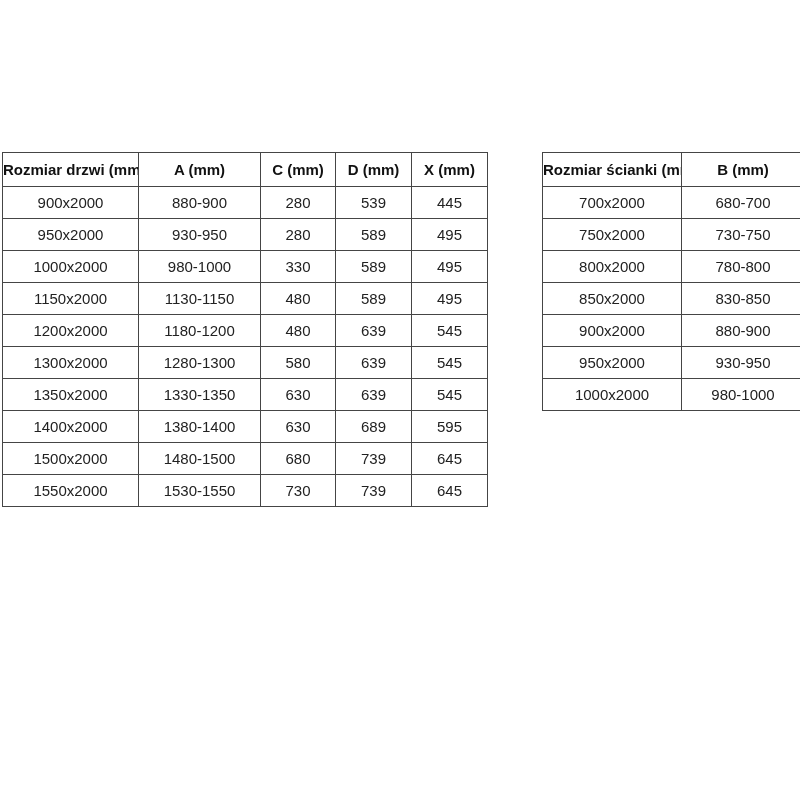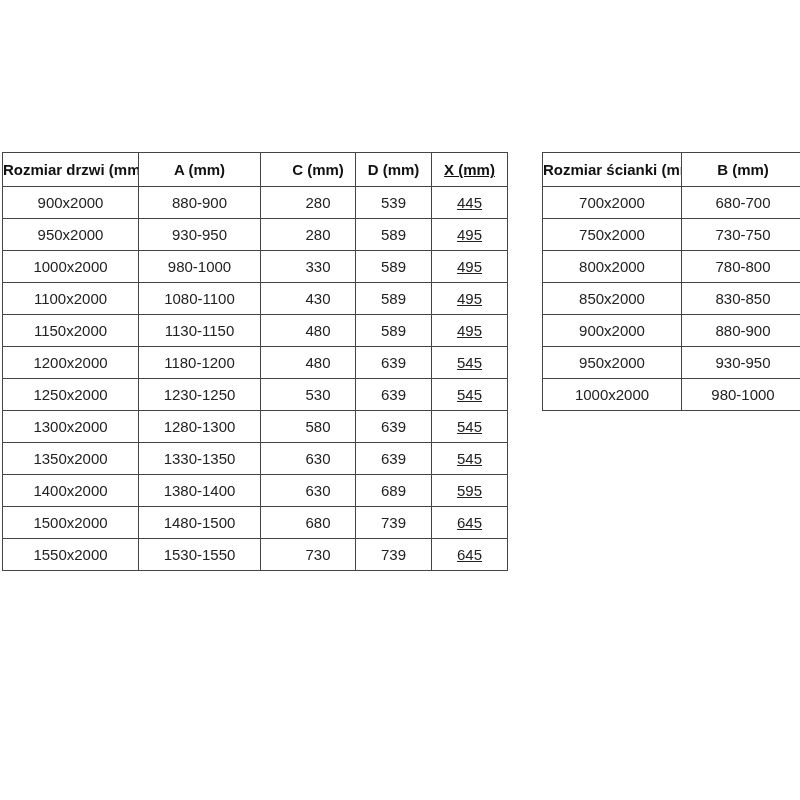--- a/index.html
+++ b/index.html
@@ -41,23 +41,23 @@
     color: #222222;
   }
   
   #doors-table {
     left: 2px;
     top: 152px;
     width: 480px;
   }
   #doors-table th:nth-child(1), #doors-table td:nth-child(1) { width: 135px; }
   #doors-table th:nth-child(2), #doors-table td:nth-child(2) { width: 121px; }
-  #doors-table th:nth-child(3), #doors-table td:nth-child(3) { width: 74px; padding-left: 20px; }
+  #doors-table th:nth-child(3), #doors-table td:nth-child(3) { width: 74px; }
   #doors-table th:nth-child(4), #doors-table td:nth-child(4) { width: 75px; }
-  #doors-table th:nth-child(5), #doors-table td:nth-child(5) { width: 75px; text-decoration: underline; }
+  #doors-table th:nth-child(5), #doors-table td:nth-child(5) { width: 75px; }
   
   #walls-table {
     left: 542px;
     top: 152px;
     width: 260px;
   }
   #walls-table th:nth-child(1), #walls-table td:nth-child(1) { width: 138px; }
   #walls-table th:nth-child(2), #walls-table td:nth-child(2) { width: 122px; }
 </style>
 </head>
@@ -89,44 +89,30 @@
         <td>495</td>
       </tr>
       <tr>
         <td>1000x2000</td>
         <td>980-1000</td>
         <td>330</td>
         <td>589</td>
         <td>495</td>
       </tr>
       <tr>
-        <td>1100x2000</td>
-        <td>1080-1100</td>
-        <td>430</td>
-        <td>589</td>
-        <td>495</td>
-      </tr>
-      <tr>
         <td>1150x2000</td>
         <td>1130-1150</td>
         <td>480</td>
         <td>589</td>
         <td>495</td>
       </tr>
       <tr>
         <td>1200x2000</td>
         <td>1180-1200</td>
         <td>480</td>
-        <td>639</td>
-        <td>545</td>
-      </tr>
-      <tr>
-        <td>1250x2000</td>
-        <td>1230-1250</td>
-        <td>530</td>
         <td>639</td>
         <td>545</td>
       </tr>
       <tr>
         <td>1300x2000</td>
         <td>1280-1300</td>
         <td>580</td>
         <td>639</td>
         <td>545</td>
       </tr>

